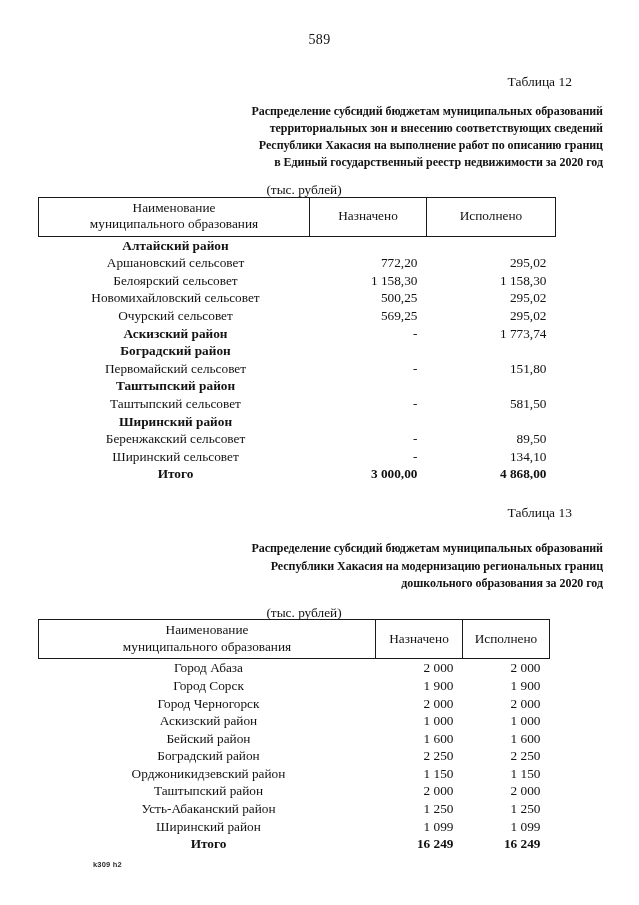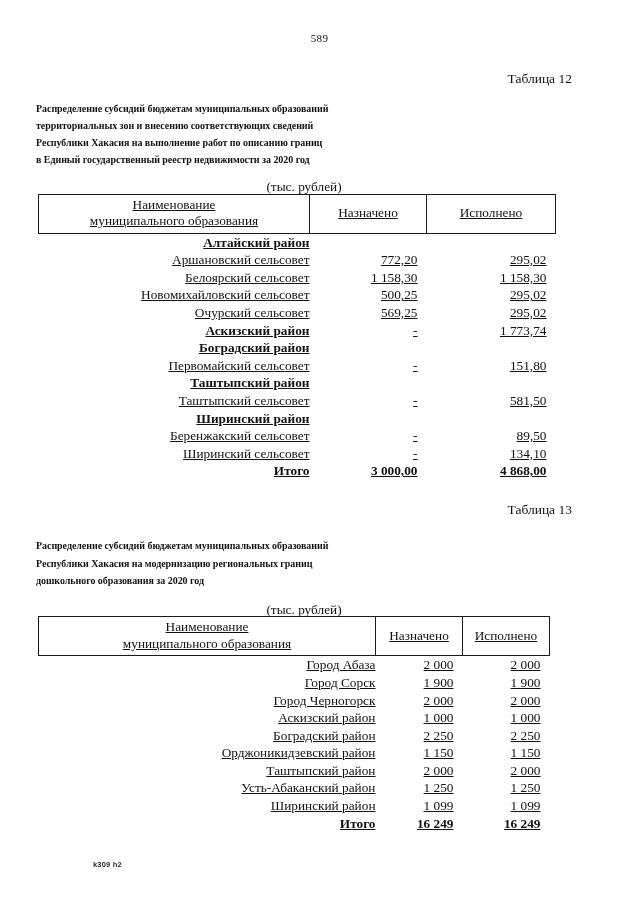--- a/index.html
+++ b/index.html
@@ -20,59 +20,58 @@
     position: relative;
     width: 639px;
     height: 905px;
     box-sizing: border-box;
     padding: 0 36px;
   }
 
   
   .page-number {
     text-align: center;
-    font-size: 11px;
+    font-size: 14px;
     letter-spacing: 0.3px;
     padding-top: 33px;
     line-height: 1;
   }
 
   
   .table-label {
     text-align: right;
     font-size: 13.5px;
     line-height: 1;
     padding-right: 31px;
   }
 
   
   .doc-title {
-    text-align: left;
+    text-align: right;
     font-weight: bold;
-    font-size: 10px;
+    font-size: 12px;
     line-height: 17.2px;
     letter-spacing: -0.05px;
   }
   .doc-title .tl { display: block; white-space: nowrap; }
 
   
   .units {
     text-align: center;
     font-size: 13.3px;
     line-height: 1;
     padding-right: 31px;
   }
 
   
   table.fin {
     border-collapse: collapse;
     table-layout: fixed;
     font-size: 13.3px;
     margin-left: 2px;
-    text-decoration: underline;
   }
   table.fin td, table.fin th {
     padding: 0;
     vertical-align: middle;
     font-weight: normal;
   }
   
   table.fin thead th {
     border: 1.3px solid #1a1a1a;
     text-align: center;
@@ -80,21 +79,21 @@
     padding: 2px 3px 3px 3px;
     font-size: 13.3px;
   }
   
   table.fin tbody td {
     border: 0;
     height: 17.6px;
     line-height: 17.6px;
     white-space: nowrap;
   }
-  table.fin tbody td.name   { text-align: right;  padding-left: 3px; }
+  table.fin tbody td.name   { text-align: center;  padding-left: 3px; }
   table.fin tbody td.num    { text-align: right; padding-right: 9px; }
   tr.group td.name { font-weight: bold; }
   tr.total td      { font-weight: bold; }
 
   
   #table-12 { width: 517px; }
   #table-12 col.c-name { width: 271px; }
   #table-12 col.c-asg  { width: 117px; }
   #table-12 col.c-exe  { width: 129px; }
 
@@ -285,20 +284,25 @@
           <td class="name">Город Черногорск</td>
           <td class="num">2 000</td>
           <td class="num">2 000</td>
         </tr>
         <tr>
           <td class="name">Аскизский район</td>
           <td class="num">1 000</td>
           <td class="num">1 000</td>
         </tr>
         <tr>
+          <td class="name">Бейский район</td>
+          <td class="num">1 600</td>
+          <td class="num">1 600</td>
+        </tr>
+        <tr>
           <td class="name">Боградский район</td>
           <td class="num">2 250</td>
           <td class="num">2 250</td>
         </tr>
         <tr>
           <td class="name">Орджоникидзевский район</td>
           <td class="num">1 150</td>
           <td class="num">1 150</td>
         </tr>
         <tr>

